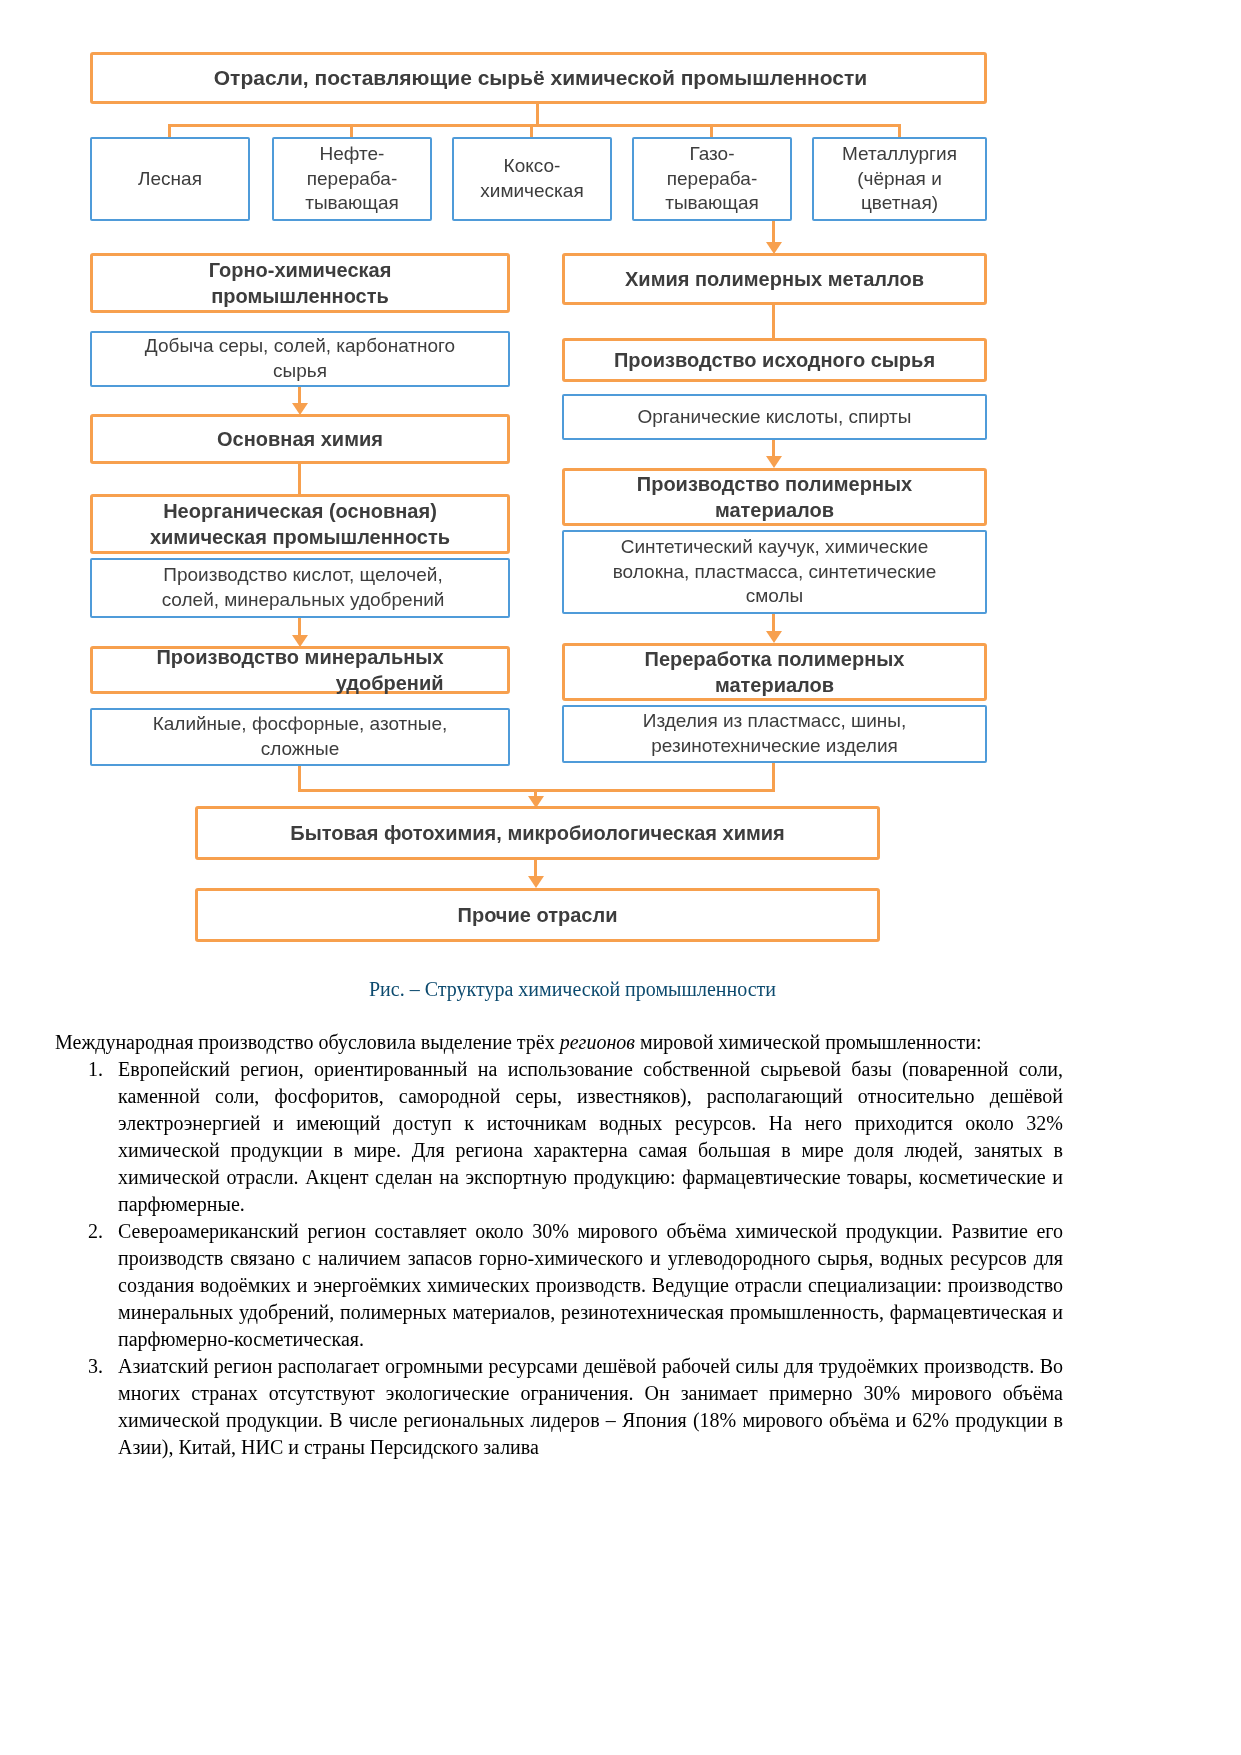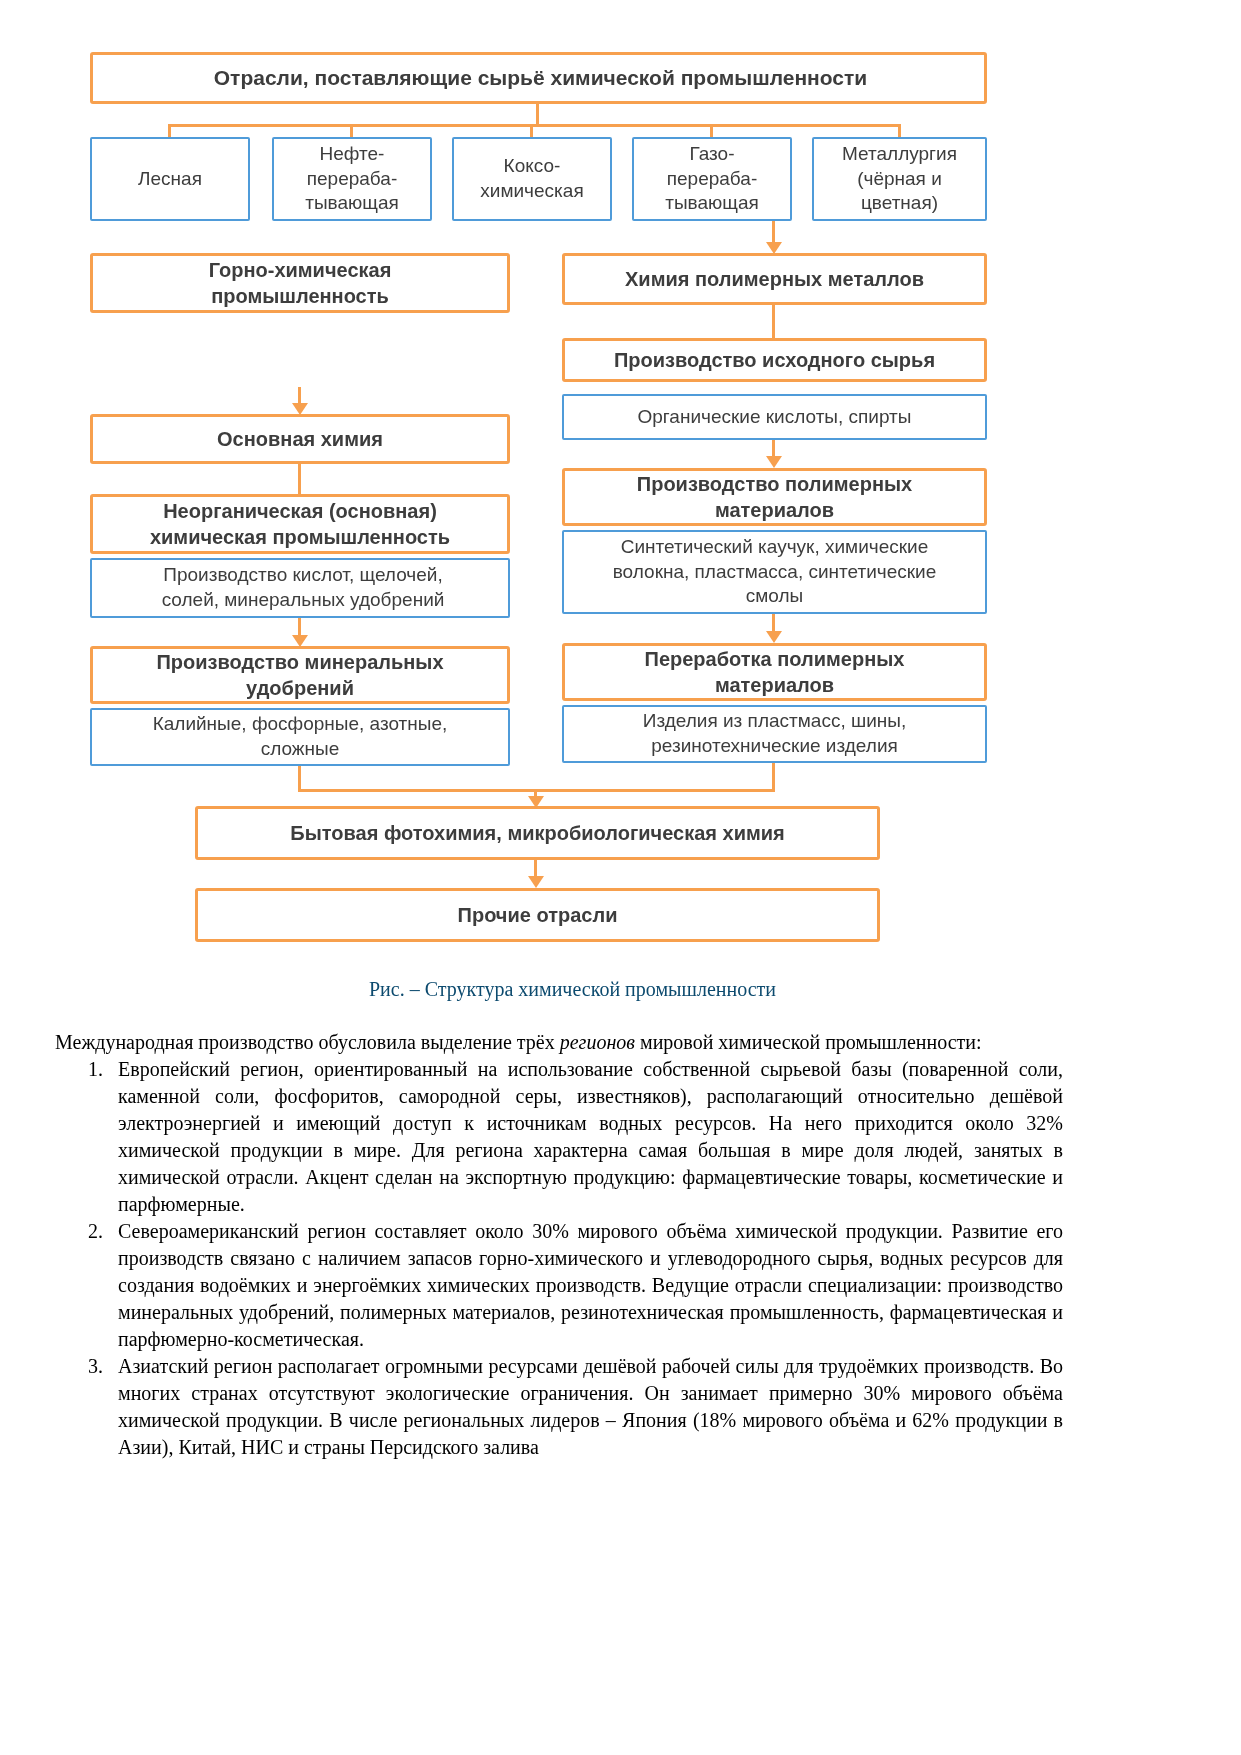--- a/index.html
+++ b/index.html
@@ -110,37 +110,41 @@
     <div class="box blue fs19" style="left:812px;top:137px;width:175px;height:84px;">
       <span class="t">Металлургия
 (чёрная и
 цветная)</span>
     </div>
 
     <div class="box orange bold fs20" style="left:90px;top:253px;width:420px;height:60px;">
       <span class="t">Горно-химическая
 промышленность</span>
     </div>
+    <div class="box blue fs19" style="left:90px;top:331px;width:420px;height:56px;">
+      <span class="t">Добыча серы, солей, карбонатного
+сырья</span>
+    </div>
     <div class="vline" style="left:298px;top:387px;height:17px;"></div>
     <div class="arrow" style="left:292px;top:403px;"></div>
     <div class="box orange bold fs20" style="left:90px;top:414px;width:420px;height:50px;">
       <span class="t">Основная химия</span>
     </div>
     <div class="vline" style="left:298px;top:464px;height:30px;"></div>
     <div class="box orange bold fs20" style="left:90px;top:494px;width:420px;height:60px;">
       <span class="t">Неорганическая (основная)
 химическая промышленность</span>
     </div>
     <div class="box blue fs19" style="left:90px;top:558px;width:420px;height:60px;padding-left:14px;">
       <span class="t">Производство кислот, щелочей,
 солей, минеральных удобрений</span>
     </div>
     <div class="vline" style="left:298px;top:618px;height:18px;"></div>
     <div class="arrow" style="left:292px;top:635px;"></div>
-    <div class="box orange bold fs20" style="left:90px;top:646px;width:420px;height:58px;">
+    <div class="box orange bold fs20" style="left:90px;top:646px;width:420px;height:48px;text-align:right;">
       <span class="t">Производство минеральных
 удобрений</span>
     </div>
     <div class="box blue fs19" style="left:90px;top:708px;width:420px;height:58px;">
       <span class="t">Калийные, фосфорные, азотные,
 сложные</span>
     </div>
 
     <div class="box orange bold fs20" style="left:562px;top:253px;width:425px;height:52px;">
       <span class="t">Химия полимерных металлов</span>

